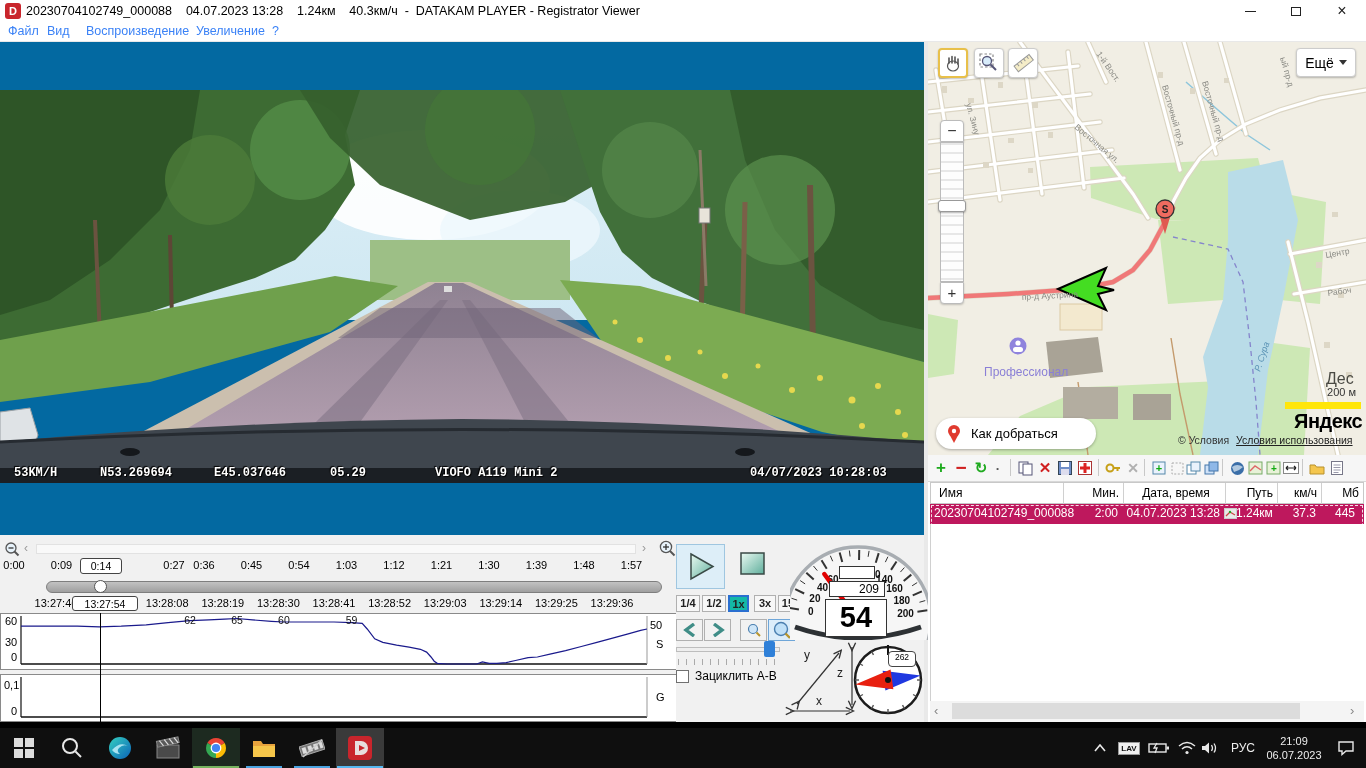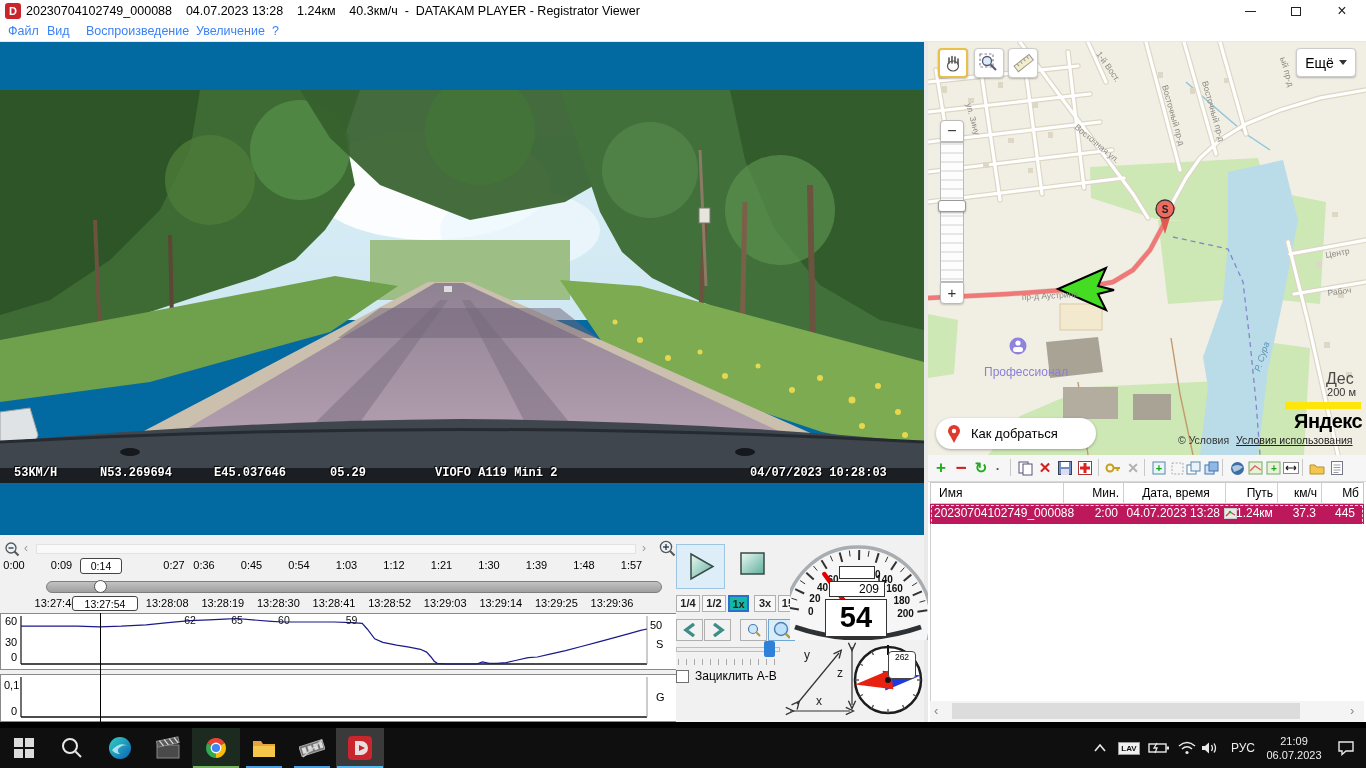--- a/index.html
+++ b/index.html
@@ -366,21 +366,21 @@
         <line x1="14.885263290251281" y1="26.499999999999996" x2="11.421161675113527" y2="24.499999999999996" stroke="#555" stroke-width="1.4"></line>
         <line x1="25.499999999999986" y1="15.885263290251288" x2="23.499999999999986" y2="12.421161675113535" stroke="#555" stroke-width="1.4"></line>
       </g>
     <line x1="40" y1="6" x2="40" y2="16" stroke="#111" stroke-width="2"></line>
     <g id="compass-rot" transform="rotate(-8 40 41)">
       <polygon points="73,41 36,31 36,51" fill="#2038e0"></polygon>
       <polygon points="7,41 44,31 44,51" fill="#e82010"></polygon>
     </g>
     <circle cx="40" cy="41" r="3" fill="#111"></circle>
   </svg>
-  <div class="abs" style="left:212px;top:116px;width:28px;height:28px;background:#fff;border:1px solid #444;border-radius:4px;font-size:8.5px;text-align:center;line-height:10px;z-index:3">262</div>
+  <div class="abs" style="left:212px;top:116px;width:28px;height:16px;background:#fff;border:1px solid #444;border-radius:4px;font-size:8.5px;text-align:center;line-height:10px;z-index:3">262</div>
 </div>
 
 <div class="abs rightpanel">
 
   <div class="abs mapwrap">
     <svg width="438" height="413" viewBox="0 0 438 413">
       <rect width="438" height="413" fill="#f1eee4"></rect>
       <g fill="#cde8b5">
         <polygon points="162,125 330,116 342,162 300,182 228,177 163,156"></polygon>
         <polygon points="230,178 302,180 296,258 240,262"></polygon>

